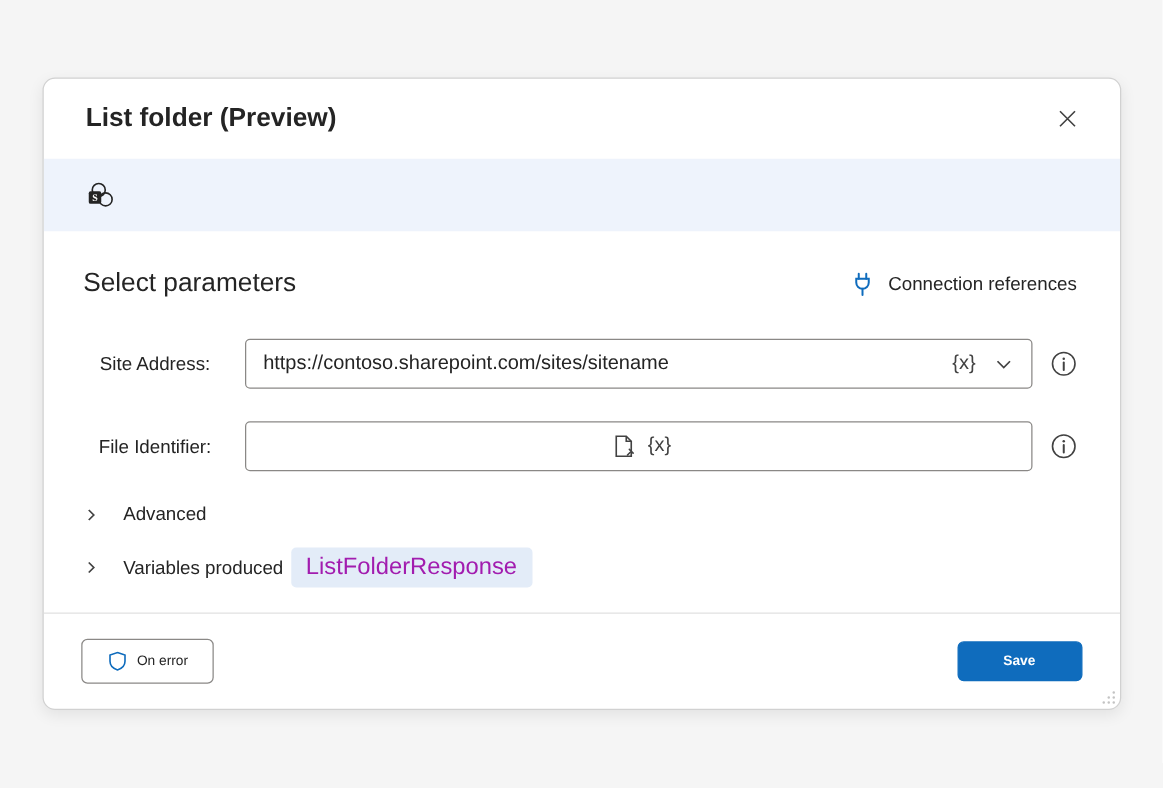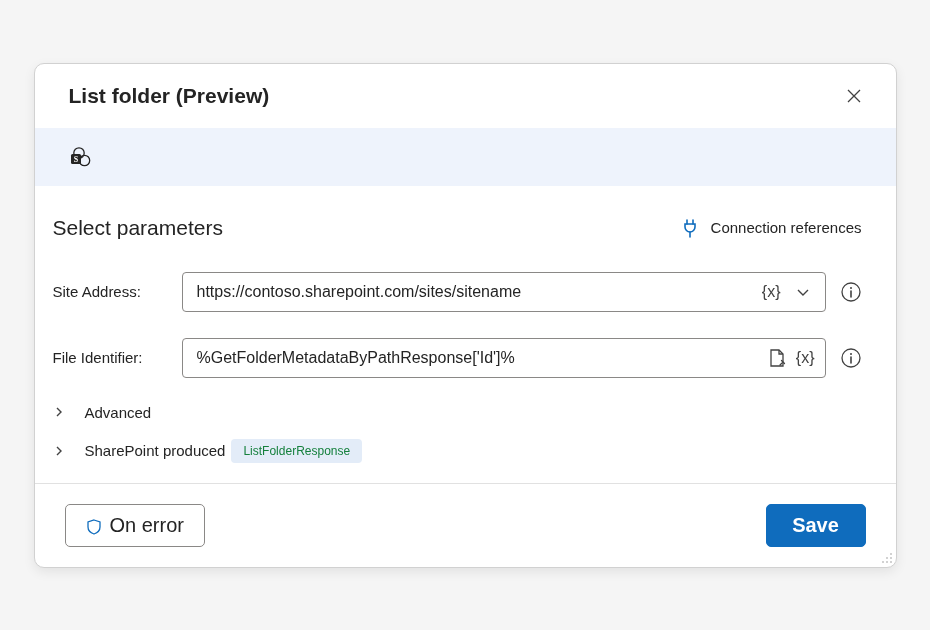--- a/index.html
+++ b/index.html
@@ -46,37 +46,37 @@
       background: #EEF3FC;
       display: flex;
       align-items: center;
       gap: 14px;
       padding: 18px 34px;
       font-size: 15px;
       color: #242424;
     }
     .info-banner .link { color: #115EA3; text-decoration: underline; cursor: pointer; }
     .sp-icon { width: 22px; height: 22px; flex-shrink: 0; }
-    .body { padding: 30px 34px 20px 18px; }
+    .body { padding: 30px 34px 20px 32px; }
     .params-header {
       display: flex; justify-content: space-between; align-items: center;
       margin-bottom: 32px;
     }
     .params-title { font-size: 21px; font-weight: 400; color: #242424; }
     .conn-ref {
       display: flex; align-items: center; gap: 12px;
       font-size: 15px; color: #242424; cursor: pointer;
       background: none; border: none; font-family: inherit;
     }
     .plug-icon { width: 18px; height: 20px; color: #0f6cbd; }
     .field-row {
       display: flex; align-items: center; gap: 14px;
       margin-bottom: 26px;
     }
-    .field-label { width: 115px; font-size: 15px; color: #242424; }
+    .field-label { width: 115px; font-size: 15px; color: #242424; text-align: center; }
     .input-wrap {
       flex: 1; display: flex; align-items: center;
       border: 1px solid #8a8886; border-radius: 4px;
       height: 40px; padding: 0 8px 0 14px; gap: 6px; justify-content: center;
     }
     .input-value {
       flex: 1; border: none; outline: none; font-size: 16px;
       font-family: inherit; color: #242424; background: transparent;
     }
     .pill-btn {
@@ -94,31 +94,31 @@
       flex-shrink: 0;
     }
     .expander-row {
       display: flex; align-items: center; gap: 20px;
       margin-top: 14px; margin-bottom: 18px; cursor: pointer;
       background: none; border: none; font-family: inherit;
       font-size: 15px; color: #242424; padding: 0;
     }
     .expander-chevron { width: 12px; height: 12px; color: #424242; }
     .tag {
-      background: #E3ECF8; color: #15803d;
-      border-radius: 4px; padding: 5px 12px; font-size: 12px;
+      background: #E3ECF8; color: #a21caf;
+      border-radius: 4px; padding: 5px 12px; font-size: 19px;
       margin-left: 6px;
     }
     .footer {
       border-top: 1px solid #e1e1e1;
       padding: 20px 30px;
       display: flex; justify-content: space-between; align-items: center;
     }
     .btn {
-      font-family: inherit; font-size: 20px;
+      font-family: inherit; font-size: 11px;
       border-radius: 5px; padding: 9px 20px; cursor: pointer;
       display: flex; align-items: center; gap: 8px;
       min-width: 100px; justify-content: center;
     }
     .btn-secondary { background: #fff; border: 1px solid #8a8886; color: #242424; }
     .btn-primary { background: #0f6cbd; border: 1px solid #0f6cbd; color: #fff; font-weight: 600; }
     .right-btns { display: flex; gap: 16px; border-radius: 10px; }
     .shield-icon { width: 16px; height: 16px; color: #0f6cbd; }
     .var-line { display: flex; align-items: center; }
     .braces { font-family: inherit; }
@@ -180,21 +180,20 @@
             <circle cx="11" cy="11" r="9" fill="none" stroke="currentColor" stroke-width="1.3"></circle>
             <circle cx="11" cy="7" r="1" fill="currentColor"></circle>
             <path d="M11 10 v6" stroke="currentColor" stroke-width="1.6" stroke-linecap="round"></path>
           </svg>
       </button>
     </div>
 
     <div class="field-row">
       <div class="field-label">File Identifier:</div>
       <div class="input-wrap">
-        <input class="input-value" value="%GetFolderMetadataByPathResponse['Id']%" style="">
         <button class="pill-btn">
           <svg width="18" height="20" viewBox="0 0 18 20">
             <path d="M3 2 h8 l4 4 v12 h-12 z" fill="none" stroke="currentColor" stroke-width="1.3"></path>
             <path d="M11 2 v4 h4" fill="none" stroke="currentColor" stroke-width="1.3"></path>
             <path d="M12 17 l3 -3 M15 14 l-1.5 -1.5 M15 14 l1.5 1.5" fill="none" stroke="currentColor" stroke-width="1.3" stroke-linecap="round"></path>
           </svg>
         </button>
         <button class="pill-btn braces">{x}</button>
       </div>
       <button class="info-icon-btn">
@@ -211,21 +210,21 @@
           <path d="M4 2 l4 4 l-4 4" fill="none" stroke="currentColor" stroke-width="1.4"></path>
         </svg>
       <span>Advanced</span>
     </button>
 
     <div class="var-line">
       <button class="expander-row" style="margin:0">
         <svg class="expander-chevron" width="12" height="12" viewBox="0 0 12 12">
             <path d="M4 2 l4 4 l-4 4" fill="none" stroke="currentColor" stroke-width="1.4"></path>
           </svg>
-        <span>SharePoint produced</span>
+        <span>Variables produced</span>
       </button>
       <span class="tag">ListFolderResponse</span>
     </div>
 
   </div>
 
   <div class="footer">
     <button class="btn btn-secondary">
       <span class="shield-icon">
         <svg width="16" height="16" viewBox="0 0 16 16">

